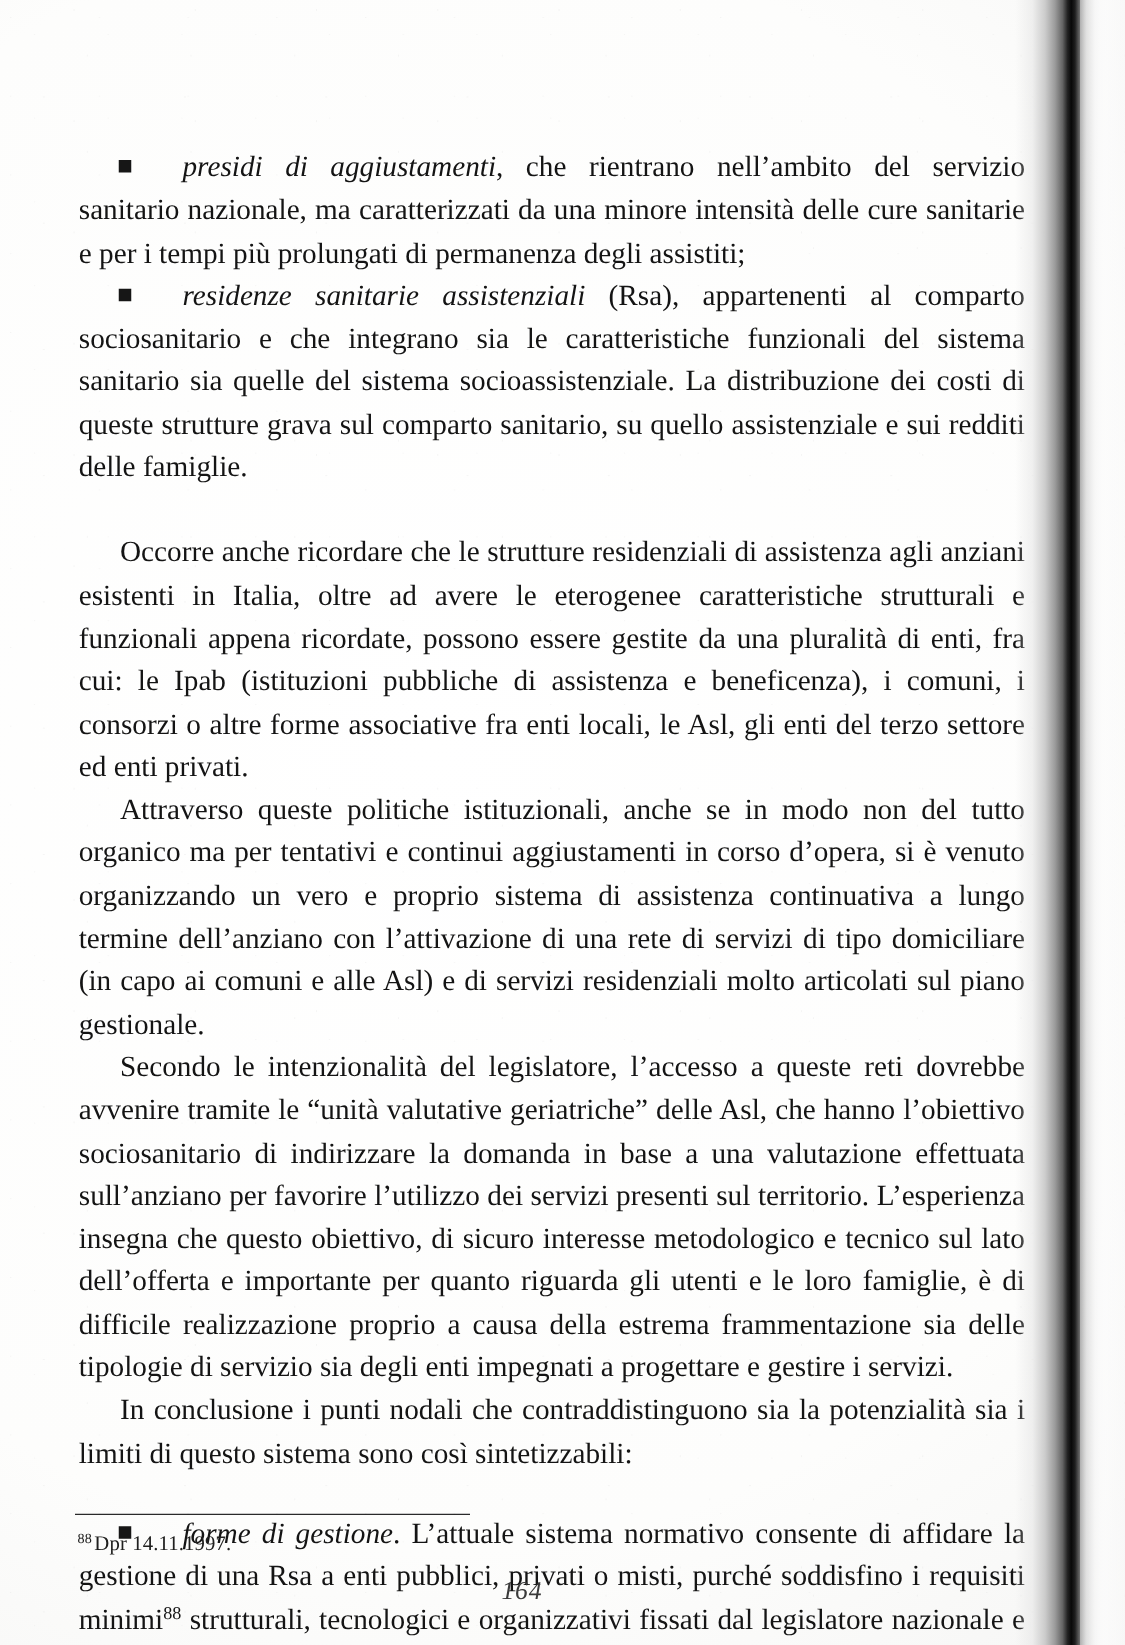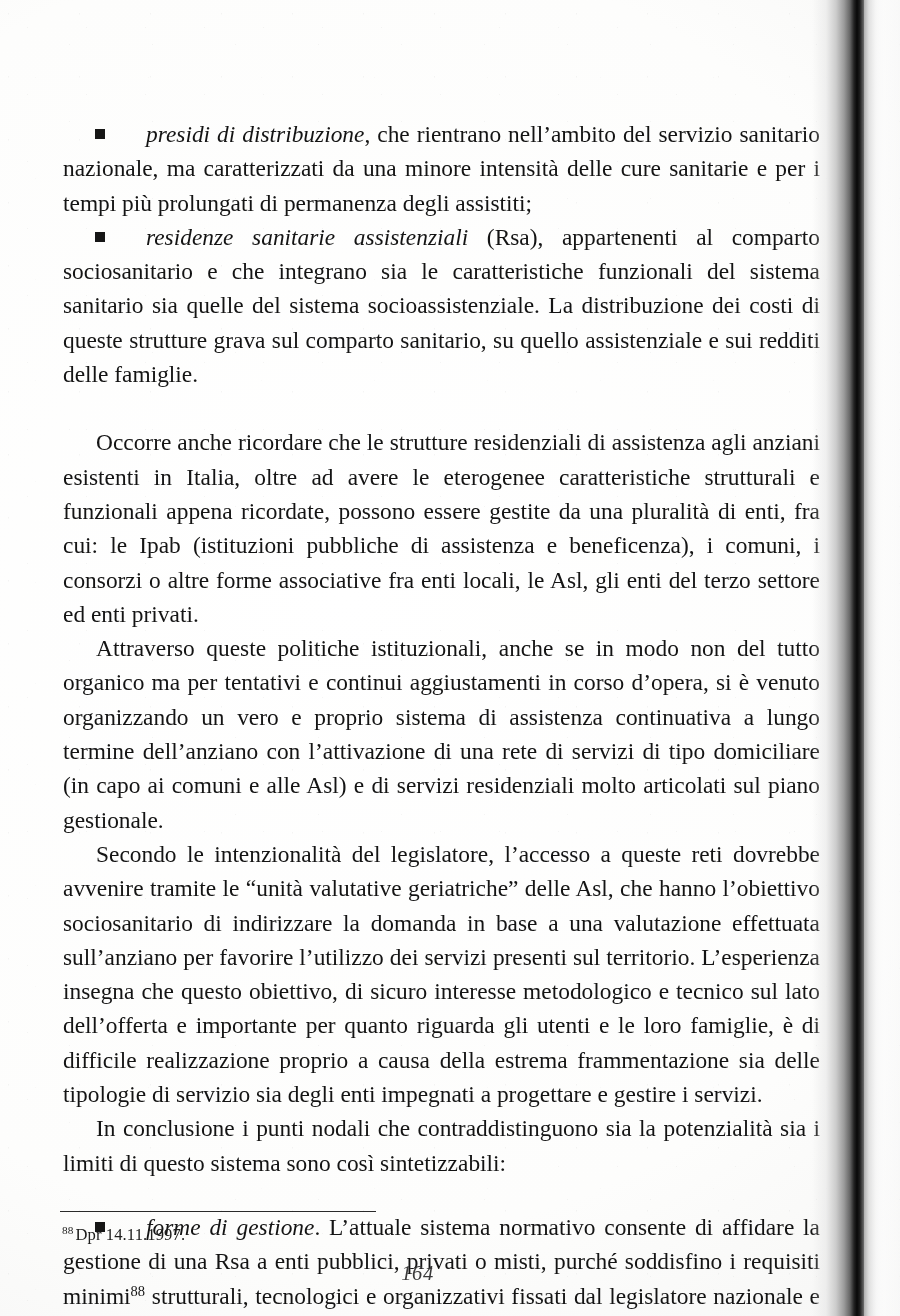--- a/index.html
+++ b/index.html
@@ -175,21 +175,21 @@
 </style>
 </head>
 <body>
 
 <div id="page">
 
   <div id="paper-tone"></div>
 
   <div id="text-column">
 
-    <p class="bullet-para"><span class="bullet-marker"></span><span class="lead-italic">presidi di distribuzione</span><span>, che rientrano nell’ambito del servizio sanitario nazionale, ma caratterizzati da una minore intensità delle cure sanitarie e per i tempi più prolungati di permanenza degli assistiti;</span></p>
+    <p class="bullet-para"><span class="bullet-marker"></span><span class="lead-italic">presidi di aggiustamenti</span><span>, che rientrano nell’ambito del servizio sanitario nazionale, ma caratterizzati da una minore intensità delle cure sanitarie e per i tempi più prolungati di permanenza degli assistiti;</span></p>
 
     <p class="bullet-para"><span class="bullet-marker"></span><span class="lead-italic">residenze sanitarie assistenziali</span><span> (Rsa), appartenenti al comparto sociosanitario e che integrano sia le caratteristiche funzionali del sistema sanitario sia quelle del sistema socioassistenziale. La distribuzione dei costi di queste strutture grava sul comparto sanitario, su quello assistenziale e sui redditi delle famiglie.</span></p>
 
     <div class="para-gap"></div>
 
     <p class="para">Occorre anche ricordare che le strutture residenziali di assistenza agli anziani esistenti in Italia, oltre ad avere le eterogenee caratteristiche strutturali e funzionali appena ricordate, possono essere gestite da una pluralità di enti, fra cui: le Ipab (istituzioni pubbliche di assistenza e beneficenza), i comuni, i consorzi o altre forme associative fra enti locali, le Asl, gli enti del terzo settore ed enti privati.</p>
 
     <p class="para">Attraverso queste politiche istituzionali, anche se in modo non del tutto organico ma per tentativi e continui aggiustamenti in corso d’opera, si è venuto organizzando un vero e proprio sistema di assistenza continuativa a lungo termine dell’anziano con l’attivazione di una rete di servizi di tipo domiciliare (in capo ai comuni e alle Asl) e di servizi residenziali molto articolati sul piano gestionale.</p>
 
     <p class="para">Secondo le intenzionalità del legislatore, l’accesso a queste reti dovrebbe avvenire tramite le “unità valutative geriatriche” delle Asl, che hanno l’obiettivo sociosanitario di indirizzare la domanda in base a una valutazione effettuata sull’anziano per favorire l’utilizzo dei servizi presenti sul territorio. L’esperienza insegna che questo obiettivo, di sicuro interesse metodologico e tecnico sul lato dell’offerta e importante per quanto riguarda gli utenti e le loro famiglie, è di difficile realizzazione proprio a causa della estrema frammentazione sia delle tipologie di servizio sia degli enti impegnati a progettare e gestire i servizi.</p>

